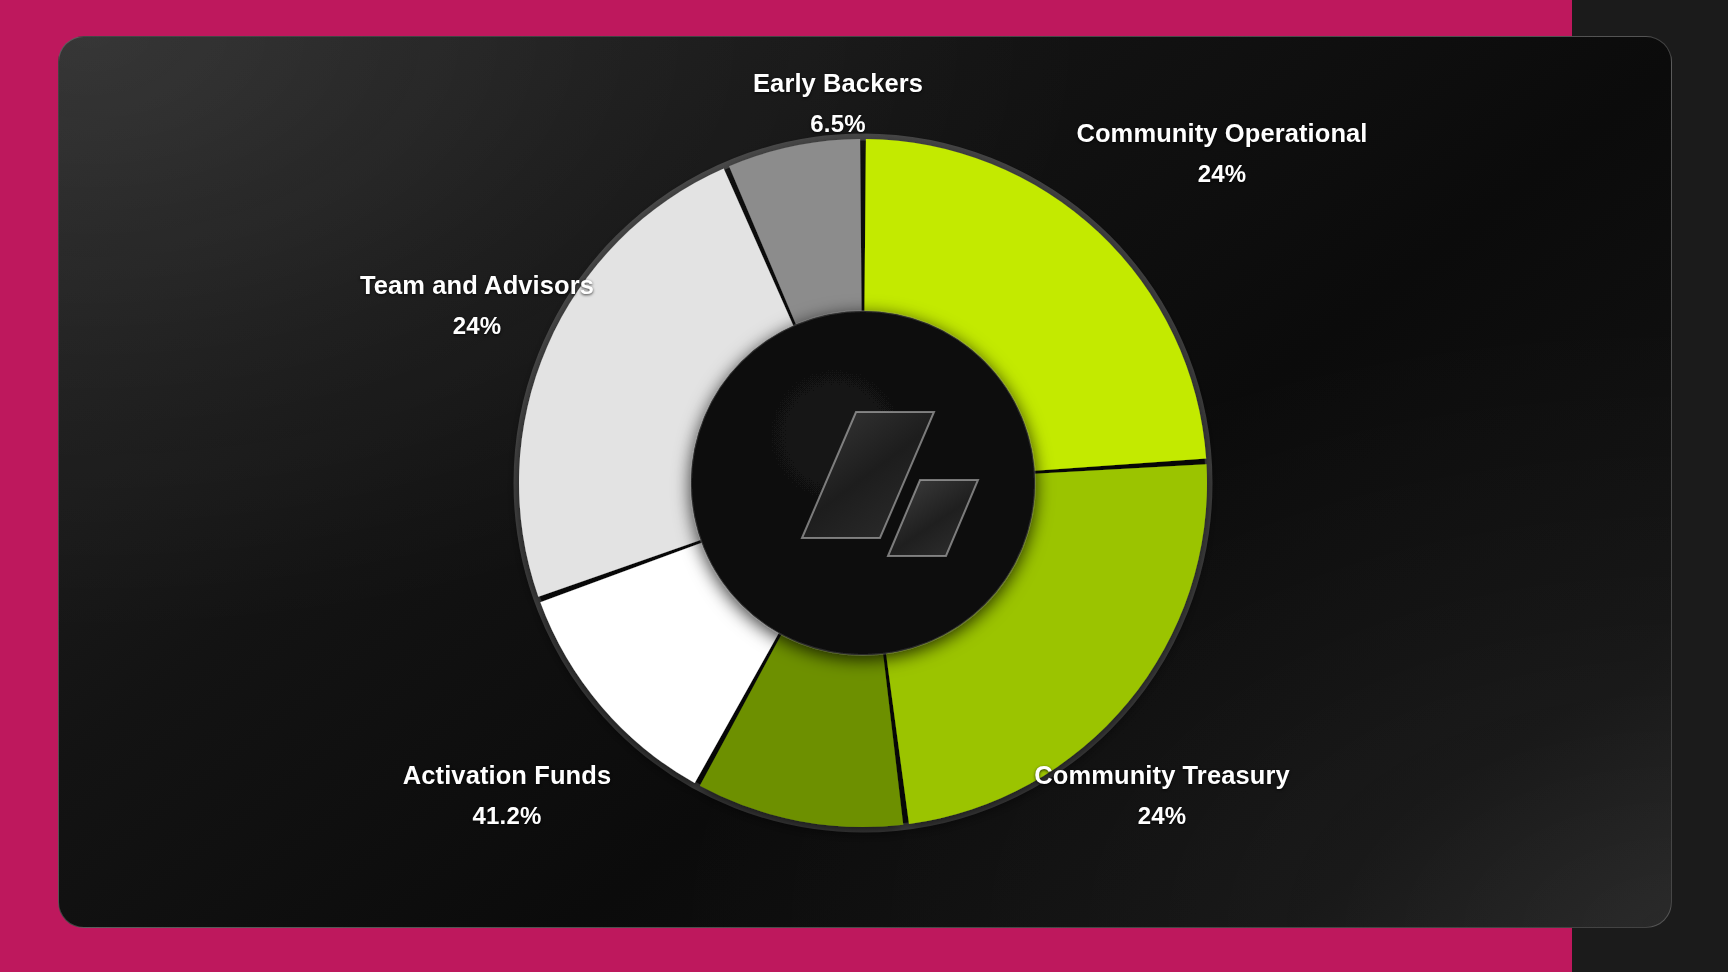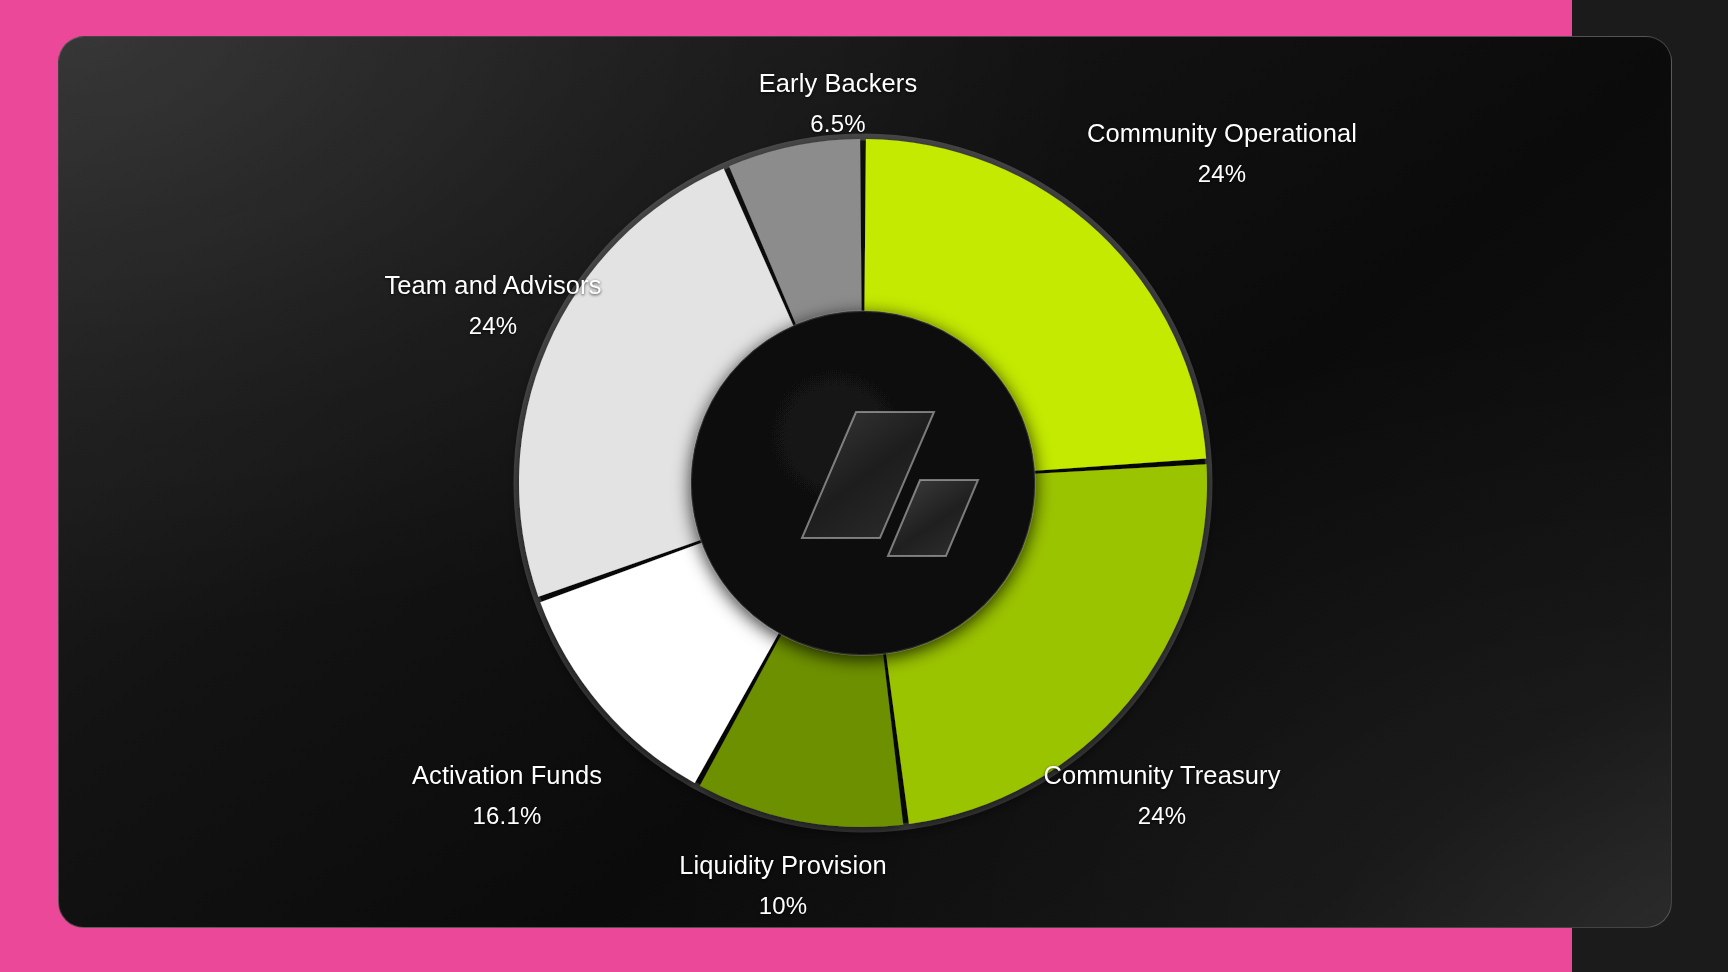--- a/index.html
+++ b/index.html
@@ -13,21 +13,22 @@
     height: 972px;
     overflow: hidden;
     font-family: "Liberation Sans", "DejaVu Sans", sans-serif;
     -webkit-font-smoothing: antialiased;
   }
 
   #page {
     position: relative;
     width: 1572px;
     height: 972px;
-    background: #ec4899;
+    background: #be185d;
+    font-weight: bold;
   }
 
   
   #card {
     position: absolute;
     left: 58px;
     top: 36px;
     width: 1614px;
     height: 892px;
     border-radius: 26px;
@@ -81,21 +82,21 @@
   .slice-label .pct {
     display: block;
     font-size: 24px;
     margin-top: 10px;
     letter-spacing: 0.2px;
   }
 
   
   #label-early-backers      { left: 779px; top: 30px;  transform: translateX(-50%); }
   #label-community-activation { left: 1163px; top: 80px; transform: translateX(-50%); }
-  #label-team-advisors      { left: 434px;  top: 232px; transform: translateX(-50%); }
+  #label-team-advisors      { left: 418px;  top: 232px; transform: translateX(-50%); }
   #label-operational-funds  { left: 448px;  top: 722px; transform: translateX(-50%); }
   #label-liquidity-provision{ left: 724px;  top: 812px; transform: translateX(-50%); }
   #label-community-treasury { left: 1103px; top: 722px; transform: translateX(-50%); }
 </style>
 </head>
 <body>
 
 <div id="page">
 
   <div id="card">
@@ -160,27 +161,23 @@
         <span class="pct">24%</span>
       </div>
 
       <div class="slice-label" id="label-team-advisors">
         <span class="name">Team and Advisors</span>
         <span class="pct">24%</span>
       </div>
 
       <div class="slice-label" id="label-operational-funds">
         <span class="name">Activation Funds</span>
-        <span class="pct">16.1%</span>
+        <span class="pct">41.2%</span>
       </div>
 
-      <div class="slice-label" id="label-liquidity-provision">
-        <span class="name">Liquidity Provision</span>
-        <span class="pct">10%</span>
-      </div>
 
       <div class="slice-label" id="label-community-treasury">
         <span class="name">Community Treasury</span>
         <span class="pct">24%</span>
       </div>
 
     </div>
   </div>
 </div>
 

